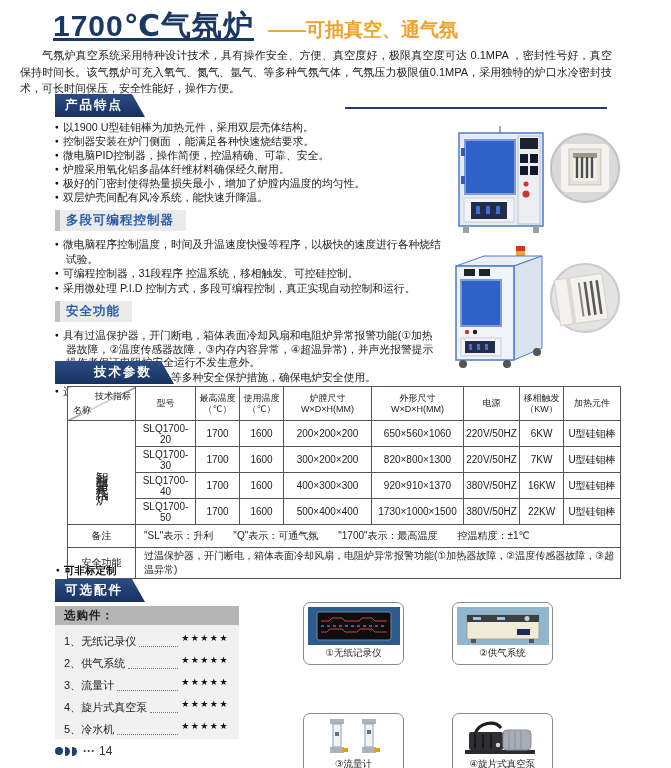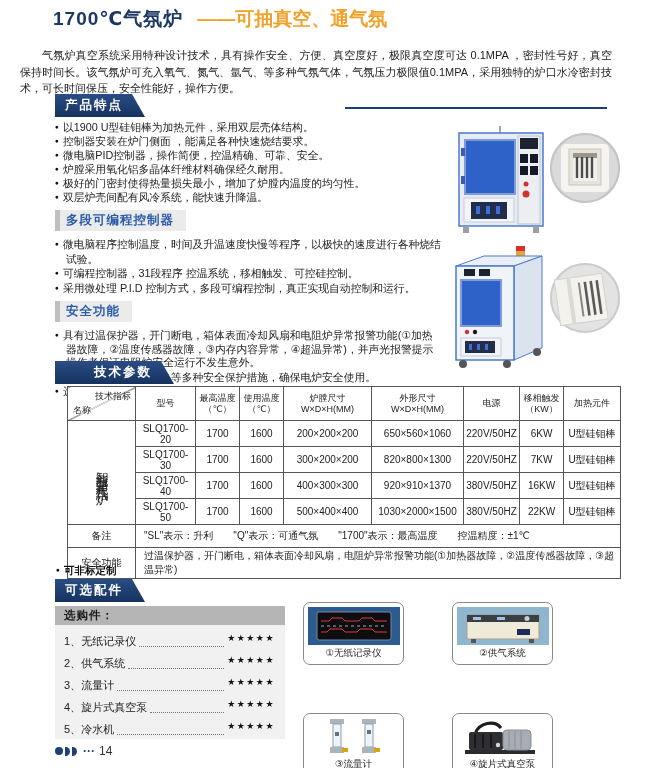--- a/index.html
+++ b/index.html
@@ -1,21 +1,21 @@
 <!DOCTYPE html>
 <html><head>
 <meta charset="utf-8">
 <style>
   html,body{margin:0;padding:0;background:#fff;}
   .page{position:relative;width:671px;height:768px;background:#fff;overflow:hidden;
         font-family:"Liberation Sans","DejaVu Sans",sans-serif;color:#222;}
 
   
   .hdr{position:absolute;left:53px;top:6px;white-space:nowrap;}
-  .hdr .title{font-size:19px;font-weight:bold;color:#1b3764;letter-spacing:1px;}
+  .hdr .title{font-size:30px;font-weight:bold;color:#1b3764;letter-spacing:1px;text-decoration:underline;}
   .hdr .subtitle{font-size:19px;font-weight:bold;color:#f0a129;margin-left:14px;}
 
   .intro{position:absolute;left:20px;top:47px;width:592px;font-size:11px;line-height:16.5px;
          text-align:justify;text-indent:2em;color:#222;}
 
   
   .ribbon{display:inline-block;background:linear-gradient(180deg,#2a4d85,#16325f);color:#fff;
           font-size:12.5px;font-weight:bold;letter-spacing:2px;padding:3px 22px 3px 10px;
           clip-path:polygon(0 0,calc(100% - 13px) 0,100% 100%,0 100%);}
   .subhead{display:inline-block;background:#ebebeb;border-left:5px solid #bfbfbf;color:#2a5caa;
@@ -49,21 +49,21 @@
   .vert{writing-mode:vertical-lr;text-orientation:upright;letter-spacing:3px;font-size:12.5px;margin:0 auto;}
   tr.xrow{height:23px;}
   tr.xrow td.lbl{font-size:10px;}
   tr.xrow td.txt{text-align:left;padding-left:8px;font-size:10px;}
 
   .note{position:absolute;left:56px;top:564px;font-size:10.5px;font-weight:bold;color:#111;}
   .note::before{content:"●";font-size:6.5px;vertical-align:2px;margin-right:4px;}
 
   
   .opt-ribbon{position:absolute;left:55px;top:579px;}
-  .opt-panel{position:absolute;left:55px;top:606px;width:230px;background:#f1f1f1;}
+  .opt-panel{position:absolute;left:55px;top:606px;width:184px;background:#f1f1f1;}
   .opt-head{background:#b5b5b5;color:#1a1a1a;font-weight:bold;font-size:11.5px;padding:2px 9px;letter-spacing:1px;}
   .opt-items{padding:4px 10px 0 9px;}
   .opt-item{display:flex;align-items:flex-end;font-size:11px;line-height:19px;}
   .opt-no{white-space:nowrap;}
   .opt-label{white-space:nowrap;}
   .leader{flex:1;border-bottom:1px dotted #777;margin:0 3px 4px 3px;min-width:10px;}
   .opt-stars{font-size:9px;letter-spacing:1.5px;color:#111;padding-bottom:3px;white-space:nowrap;}
 
   .cards{position:absolute;left:303px;top:602px;width:330px;display:flex;flex-wrap:wrap;column-gap:9px;row-gap:13px;gap:48px;}
   .card{width:101px;height:63px;border:1px solid #8a8a8a;border-radius:7px;background:#fff;box-sizing:border-box;
@@ -246,21 +246,21 @@
         <td>920×910×1370</td>
         <td>380V/50HZ</td>
         <td>16KW</td>
         <td>U型硅钼棒</td>
       </tr>
       <tr class="drow">
         <td>SLQ1700-50</td>
         <td>1700</td>
         <td>1600</td>
         <td>500×400×400</td>
-        <td>1030×2000×1500</td>
+        <td>1730×1000×1500</td>
         <td>380V/50HZ</td>
         <td>22KW</td>
         <td>U型硅钼棒</td>
       </tr>
       <tr class="xrow">
         <td class="lbl">备注</td>
         <td class="txt" colspan="8">"SL"表示：升利　　"Q"表示：可通气氛　　"1700"表示：最高温度　　控温精度：±1℃</td>
       </tr>
       <tr class="xrow">
         <td class="lbl">安全功能</td>

